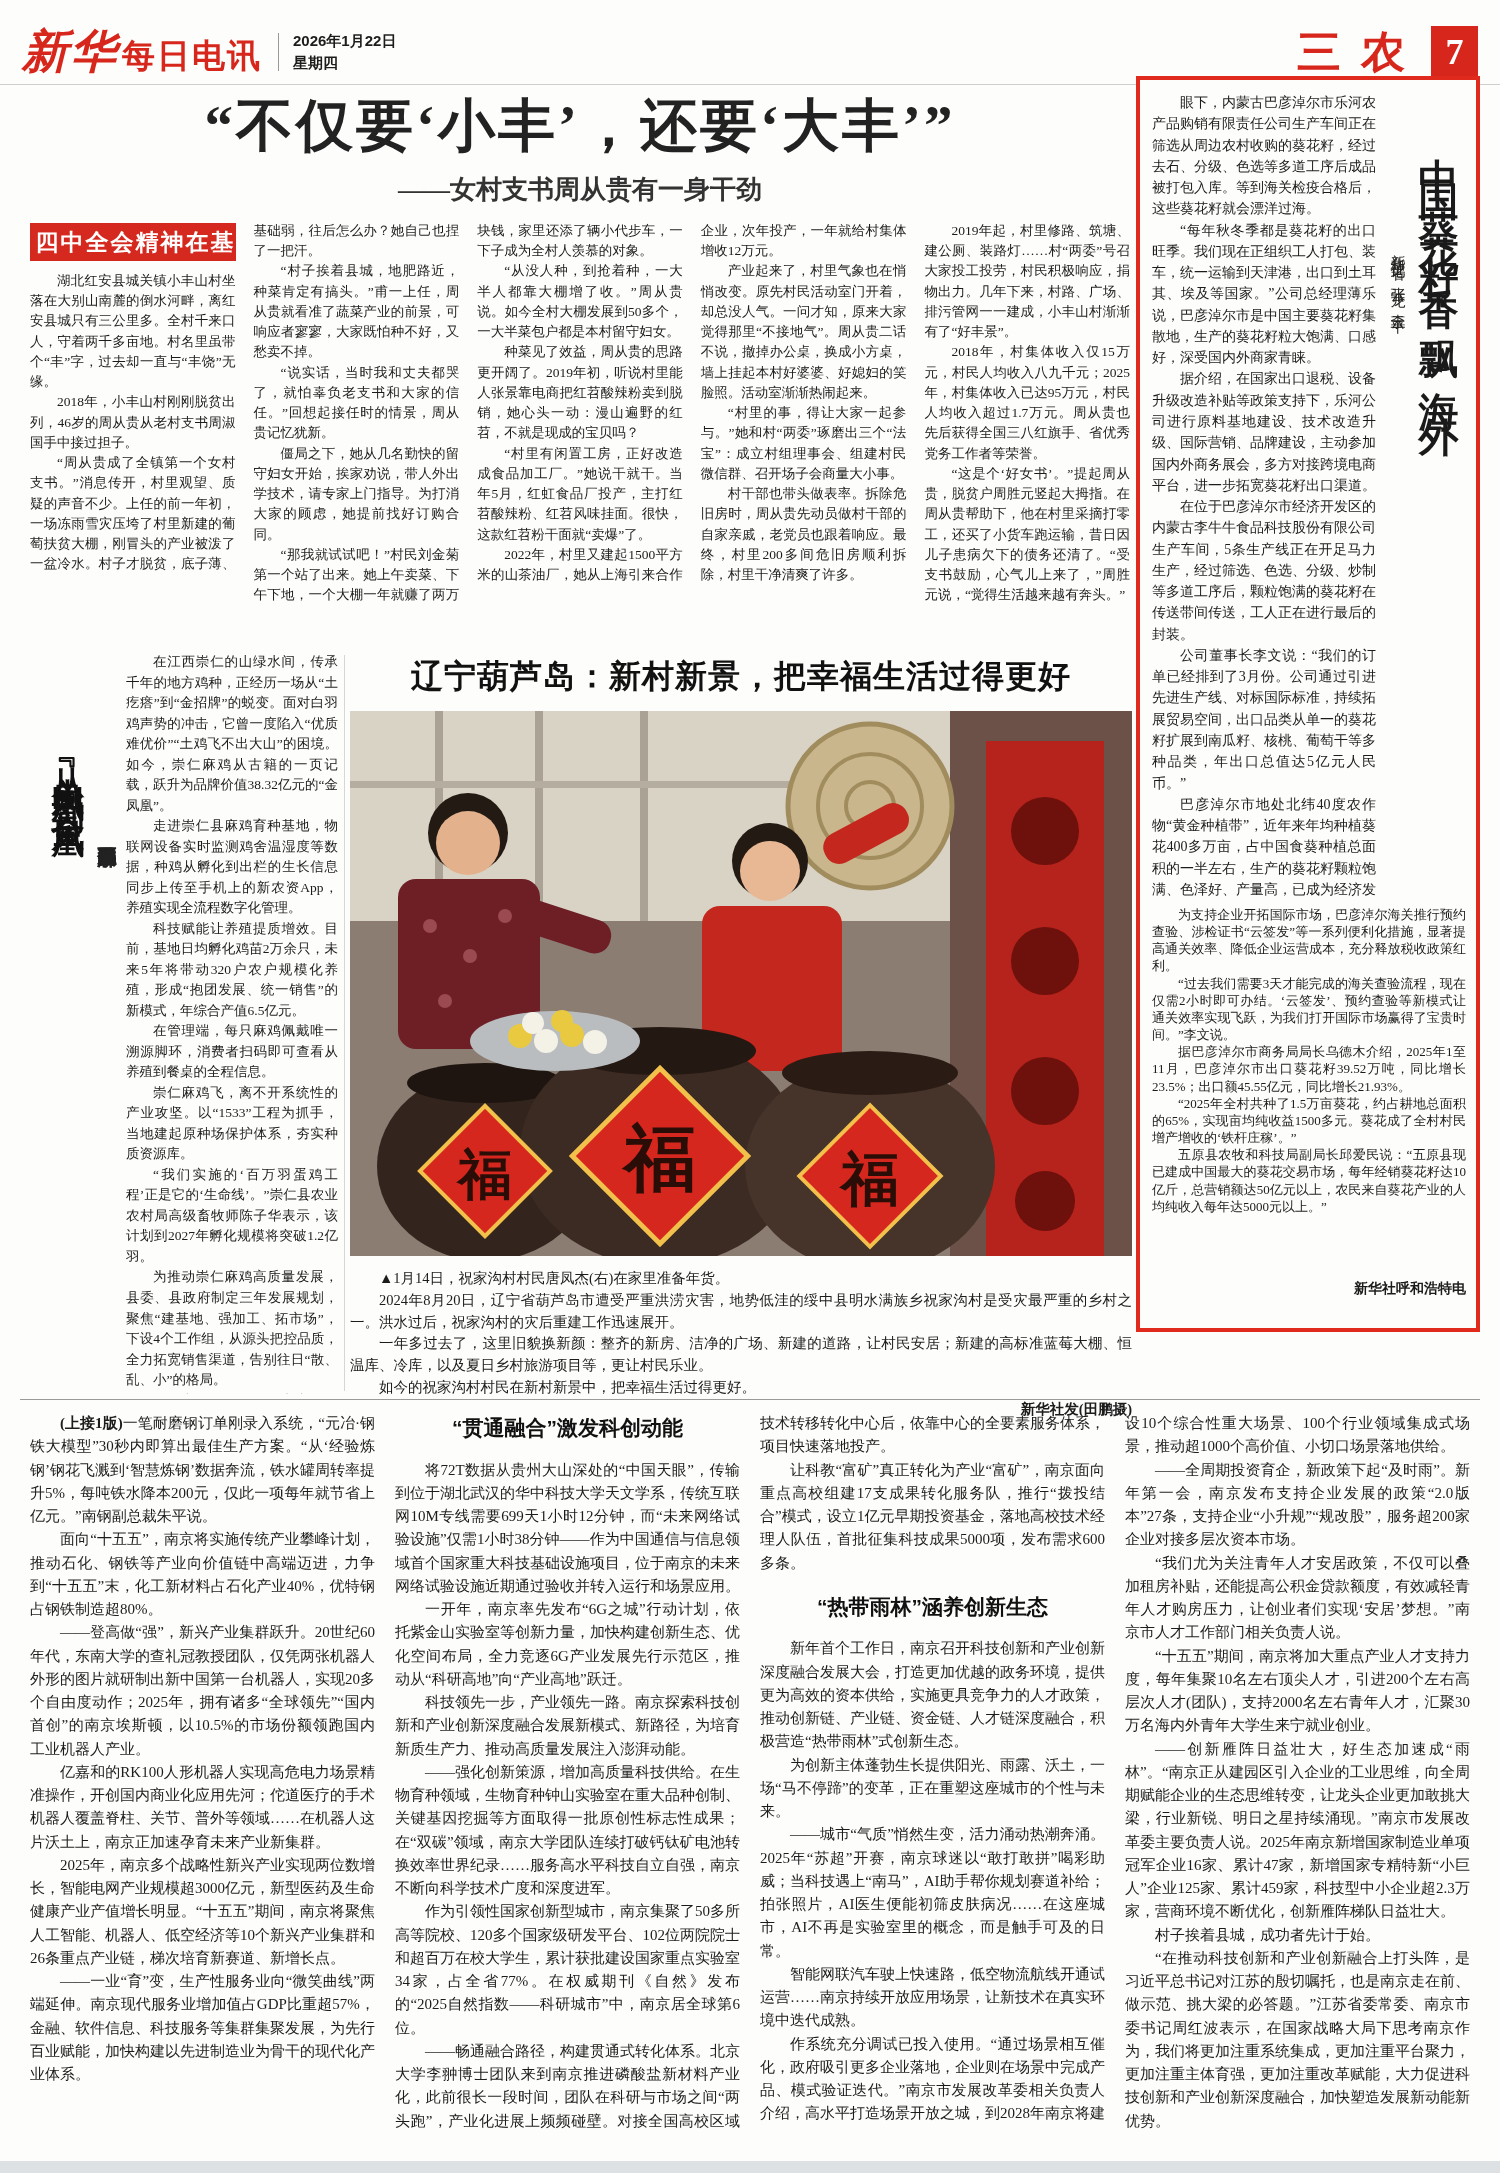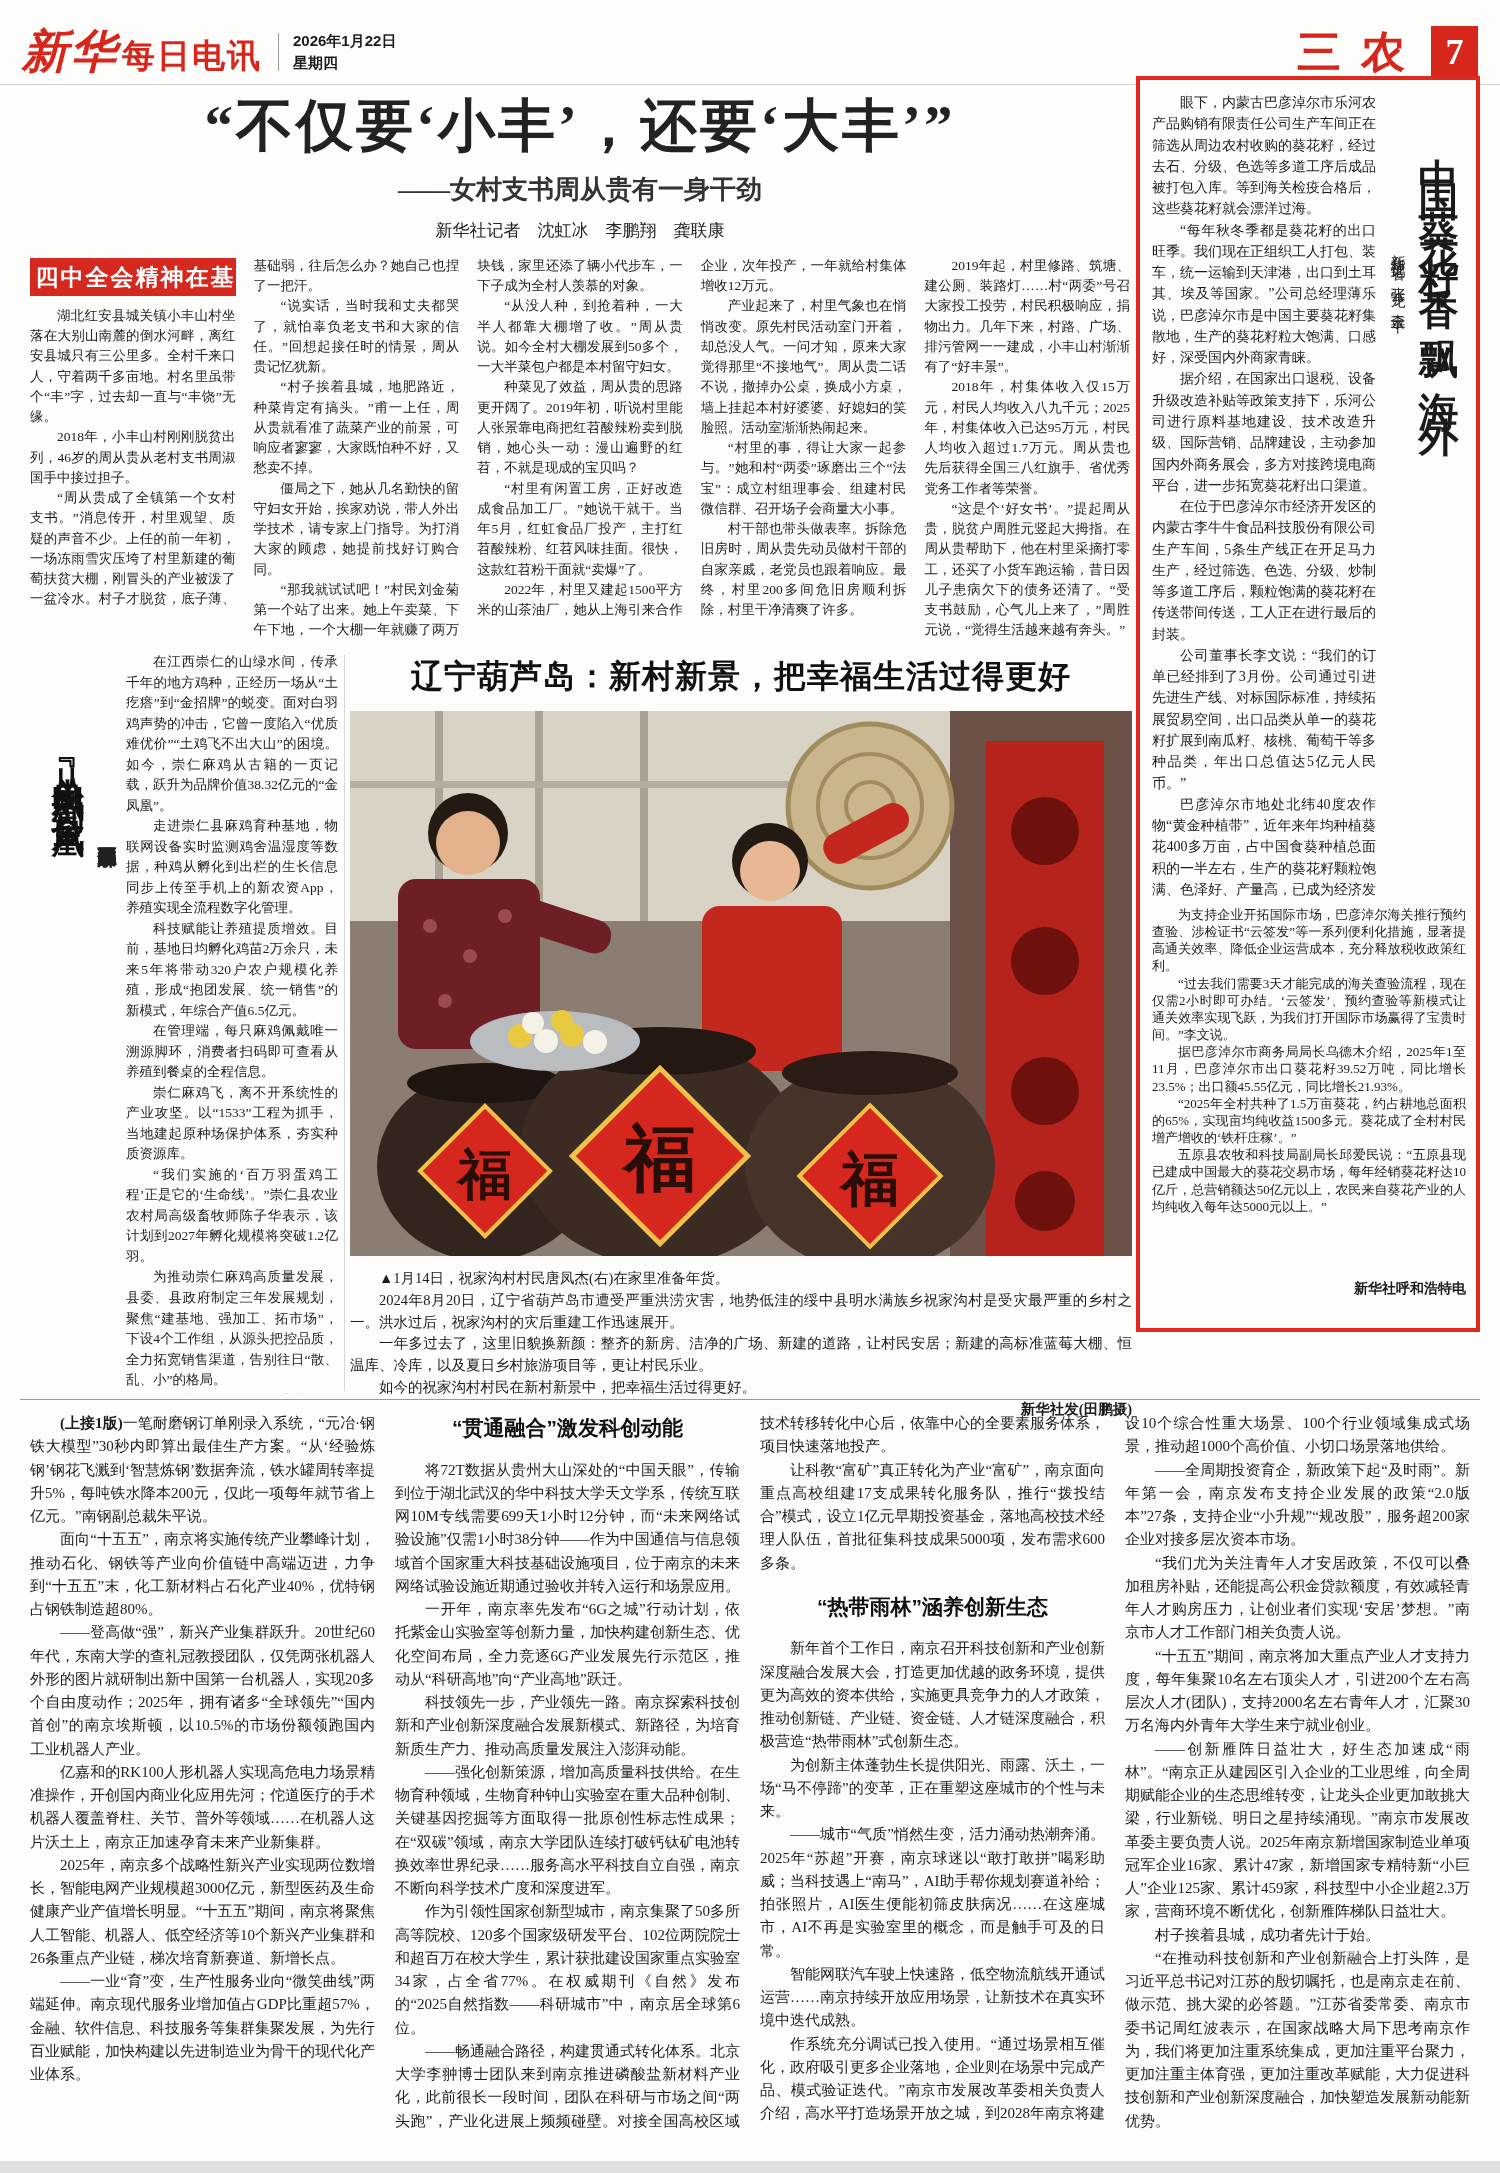--- a/index.html
+++ b/index.html
@@ -81,28 +81,27 @@
   <div class="hdr-right">
     <span class="section-title">三农</span>
     <span class="page-no">7</span>
   </div>
 </div>
 <div class="abs" id="header-rule"></div>
 
 <div class="abs" id="main-story">
   <div class="main-headline">“不仅要‘小丰’，还要‘大丰’”</div>
   <div class="main-subtitle">——女村支书周从贵有一身干劲</div>
-  <div class="main-byline">新华社记者　沈虹冰　李鹏翔　龚联康</div>
   <div class="main-body">
     <div class="kicker">四中全会精神在基层</div>
   <p>湖北红安县城关镇小丰山村坐落在大别山南麓的倒水河畔，离红安县城只有三公里多。全村千来口人，守着两千多亩地。村名里虽带个“丰”字，过去却一直与“丰饶”无缘。</p>
       <p>2018年，小丰山村刚刚脱贫出列，46岁的周从贵从老村支书周淑国手中接过担子。</p>
       <p>“周从贵成了全镇第一个女村支书。”消息传开，村里观望、质疑的声音不少。上任的前一年初，一场冻雨雪灾压垮了村里新建的葡萄扶贫大棚，刚冒头的产业被泼了一盆冷水。村子才脱贫，底子薄、基础弱，往后怎么办？她自己也捏了一把汗。</p>
+      <p>“村子挨着县城，地肥路近，种菜肯定有搞头。”甫一上任，周从贵就看准了蔬菜产业的前景，可响应者寥寥，大家既怕种不好，又愁卖不掉。</p>
       <p>“说实话，当时我和丈夫都哭了，就怕辜负老支书和大家的信任。”回想起接任时的情景，周从贵记忆犹新。</p>
-      <p>“村子挨着县城，地肥路近，种菜肯定有搞头。”甫一上任，周从贵就看准了蔬菜产业的前景，可响应者寥寥，大家既怕种不好，又愁卖不掉。</p>
       <p>僵局之下，她从几名勤快的留守妇女开始，挨家劝说，带人外出学技术，请专家上门指导。为打消大家的顾虑，她提前找好订购合同。</p>
       <p>“那我就试试吧！”村民刘金菊第一个站了出来。她上午卖菜、下午下地，一个大棚一年就赚了两万块钱，家里还添了辆小代步车，一下子成为全村人羡慕的对象。</p>
       <p>“从没人种，到抢着种，一大半人都靠大棚增了收。”周从贵说。如今全村大棚发展到50多个，一大半菜包户都是本村留守妇女。</p>
       <p>种菜见了效益，周从贵的思路更开阔了。2019年初，听说村里能人张景靠电商把红苕酸辣粉卖到脱销，她心头一动：漫山遍野的红苕，不就是现成的宝贝吗？</p>
       <p>“村里有闲置工房，正好改造成食品加工厂。”她说干就干。当年5月，红虹食品厂投产，主打红苕酸辣粉、红苕风味挂面。很快，这款红苕粉干面就“卖爆”了。</p>
       <p>2022年，村里又建起1500平方米的山茶油厂，她从上海引来合作企业，次年投产，一年就给村集体增收12万元。</p>
       <p>产业起来了，村里气象也在悄悄改变。原先村民活动室门开着，却总没人气。一问才知，原来大家觉得那里“不接地气”。周从贵二话不说，撤掉办公桌，换成小方桌，墙上挂起本村好婆婆、好媳妇的笑脸照。活动室渐渐热闹起来。</p>
       <p>“村里的事，得让大家一起参与。”她和村“两委”琢磨出三个“法宝”：成立村组理事会、组建村民微信群、召开场子会商量大小事。</p>
       <p>村干部也带头做表率。拆除危旧房时，周从贵先动员做村干部的自家亲戚，老党员也跟着响应。最终，村里200多间危旧房顺利拆除，村里干净清爽了许多。</p>
       <p>2019年起，村里修路、筑塘、建公厕、装路灯……村“两委”号召大家投工投劳，村民积极响应，捐物出力。几年下来，村路、广场、排污管网一一建成，小丰山村渐渐有了“好丰景”。</p>

